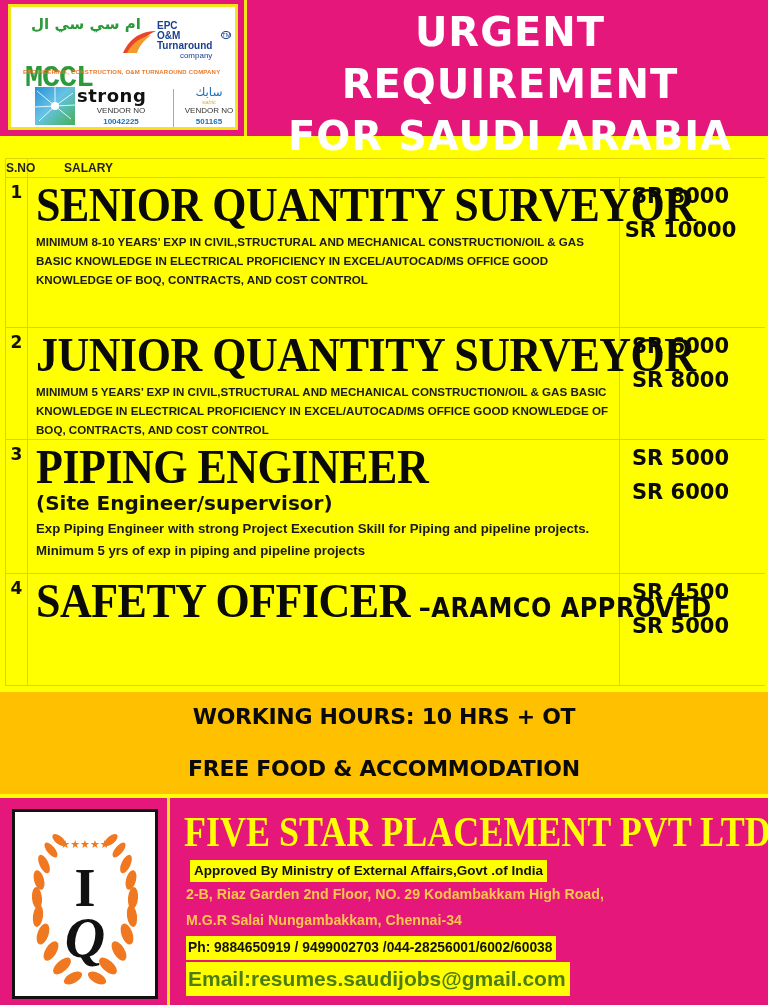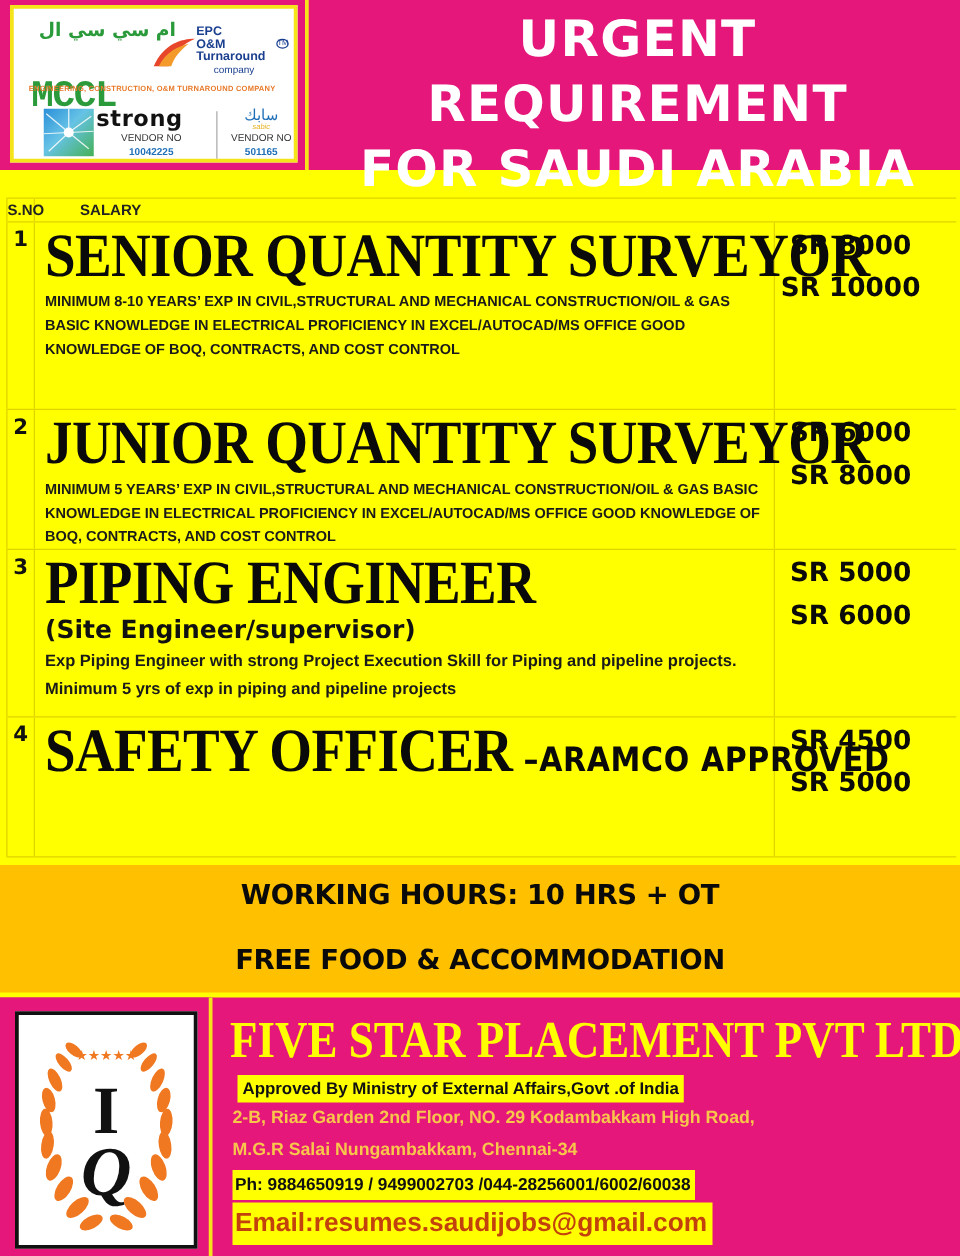--- a/index.html
+++ b/index.html
@@ -6,21 +6,21 @@
   html, body { width: 768px; height: 1005px; overflow: hidden; background: #ffff00; }
   body { position: relative; font-family: "Liberation Sans", sans-serif; color: #111; }
 
   
   .header { position: absolute; left: 0; top: 0; width: 768px; height: 140px; background: #e5177b; border-bottom: 4px solid #ffff00; }
   .logo-box { position: absolute; left: 8px; top: 4px; width: 230px; height: 126px; background: #fff; border: 3px solid #f5e41a; }
   .mccl-arabic { position: absolute; left: 20px; top: 8px; font-size: 15px; font-weight: bold; color: #2a9a3a; font-family: "DejaVu Sans", sans-serif; direction: rtl; }
   .mccl-text { position: absolute; left: 14px; top: 26px; font-size: 30px; font-weight: bold; color: #2a9a3a; letter-spacing: -1px; font-family: Liberation Mono, monospace; margin-top: 28px; }
   .mccl-swoosh { position: absolute; left: 110px; top: 22px; width: 36px; height: 26px; }
   .epc-text { position: absolute; left: 146px; top: 14px; font-size: 10px; font-weight: bold; color: #1a3f8f; line-height: 10px; }
-  .epc-company { font-size: 8px; font-weight: normal; color: #1a3f8f; display: block; padding-left: 14px; }
+  .epc-company { font-size: 8px; font-weight: normal; color: #1a3f8f; display: block; padding-left: 14px; text-align: right; }
   .tm-mark { position: absolute; left: 210px; top: 24px; font-size: 6px; color: #1a3f8f; border: 1px solid #1a3f8f; border-radius: 50%; width: 10px; height: 8px; text-align: center; line-height: 6px; }
   .mccl-tagline { position: absolute; left: 12px; top: 62px; font-size: 6px; font-weight: bold; color: #e87a2a; letter-spacing: 0.2px; white-space: nowrap; }
   .aramco-mark { position: absolute; left: 24px; top: 80px; width: 40px; height: 38px; background: linear-gradient(135deg, #2a8fd8 0%, #66c3e6 45%, #44b056 100%); }
   .aramco-text { position: absolute; left: 66px; top: 78px; font-size: 18px; font-weight: bold; color: #111; font-family: "DejaVu Sans", sans-serif; letter-spacing: 0.5px; }
   .vendor { position: absolute; font-size: 8px; color: #333; text-align: center; line-height: 11px; }
   .vendor .num { color: #1e6fb8; font-weight: bold; display: block; }
   .vendor-aramco { left: 80px; top: 98px; width: 60px; }
   .sabic-divider { position: absolute; left: 162px; top: 82px; width: 1px; height: 38px; background: #aaa; }
   .sabic-arabic { position: absolute; left: 170px; top: 78px; width: 56px; text-align: center; font-size: 12px; color: #1e6fb8; font-family: "DejaVu Sans", sans-serif; }
   .sabic-latin { position: absolute; left: 170px; top: 92px; width: 56px; text-align: center; font-size: 6px; color: #e8b020; font-style: italic; }
@@ -61,21 +61,21 @@
   .footer { position: absolute; left: 0; top: 796px; width: 768px; height: 209px; background: #e5177b; border-top: 2px solid #ffff00; }
   .footer-logo-frame { position: absolute; left: 0; top: 0; width: 170px; height: 209px; background: #e5177b; border-right: 3px solid #f5e41a; }
   .footer-logo { position: absolute; left: 12px; top: 11px; width: 146px; height: 190px; background: #fff; border: 3px solid #111; }
   .footer-logo svg { position: absolute; left: 0; top: 0; }
   .company { position: absolute; left: 184px; top: 10px; font-family: "Liberation Serif", serif; font-weight: bold; font-size: 36px; color: #ffff00; letter-spacing: 0px; transform: scaleY(1.15); transform-origin: left top; white-space: nowrap; }
   .approved { position: absolute; left: 190px; top: 62px; background: #ffff00; color: #111; font-weight: bold; font-size: 13.5px; padding: 2px 4px; line-height: 18px; white-space: nowrap; }
   .addr { position: absolute; left: 186px; font-weight: bold; font-size: 14.2px; color: #f7c64a; white-space: nowrap; }
   .addr.a1 { top: 88px; }
   .addr.a2 { top: 114px; }
   .phone { position: absolute; left: 186px; top: 138px; background: #ffff00; color: #111; font-weight: bold; font-size: 13.8px; padding: 2px 4px 2px 2px; line-height: 20px; white-space: nowrap; }
-  .email { position: absolute; left: 186px; top: 164px; background: #ffff00; color: #c2410c; font-weight: bold; font-size: 21px; padding: 2px 4px 2px 2px; line-height: 30px; white-space: nowrap; text-align: center; }
+  .email { position: absolute; left: 186px; top: 164px; background: #ffff00; color: #4d7c0f; font-weight: bold; font-size: 21px; padding: 2px 4px 2px 2px; line-height: 30px; white-space: nowrap; text-align: center; }
 </style>
 </head>
 <body>
 
 <div class="header">
   <div class="logo-box">
     <div class="mccl-arabic">ام سي سي ال</div>
     <div class="mccl-text">MCCL</div>
     <svg class="mccl-swoosh" viewBox="0 0 36 26">
       <path d="M2 24 C10 6, 24 2, 35 2 C26 6, 18 12, 14 24 Z" fill="#e8462a"></path>

